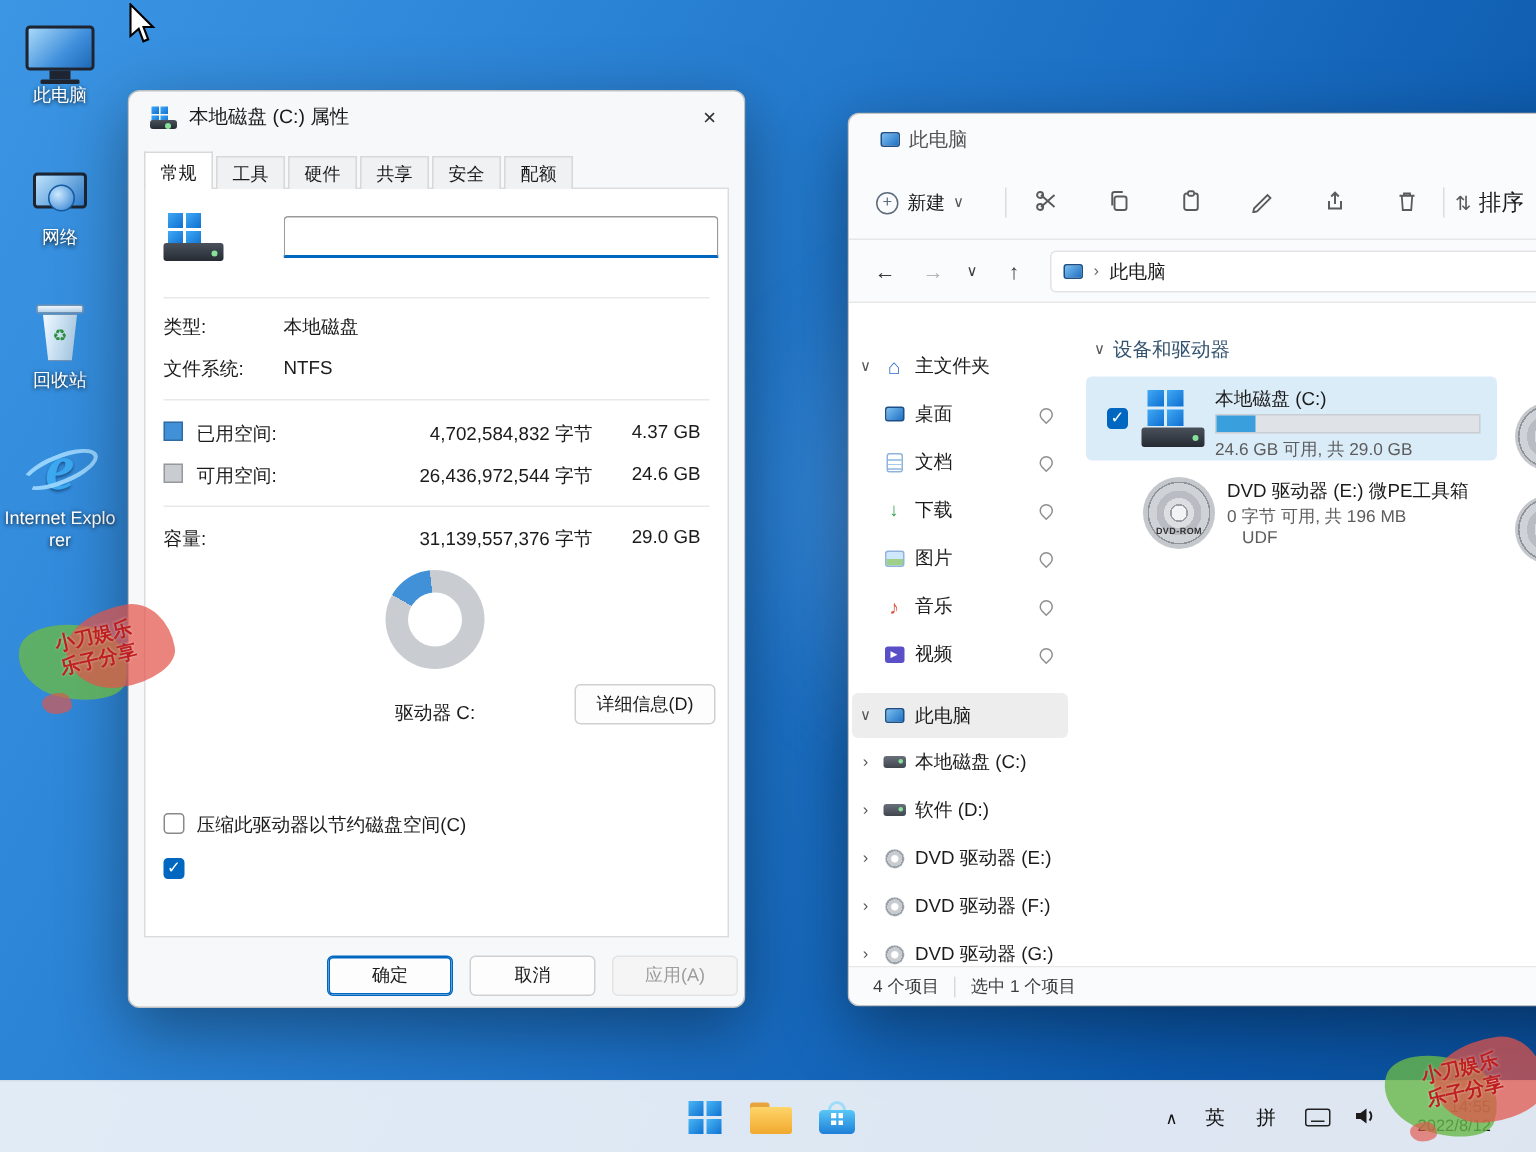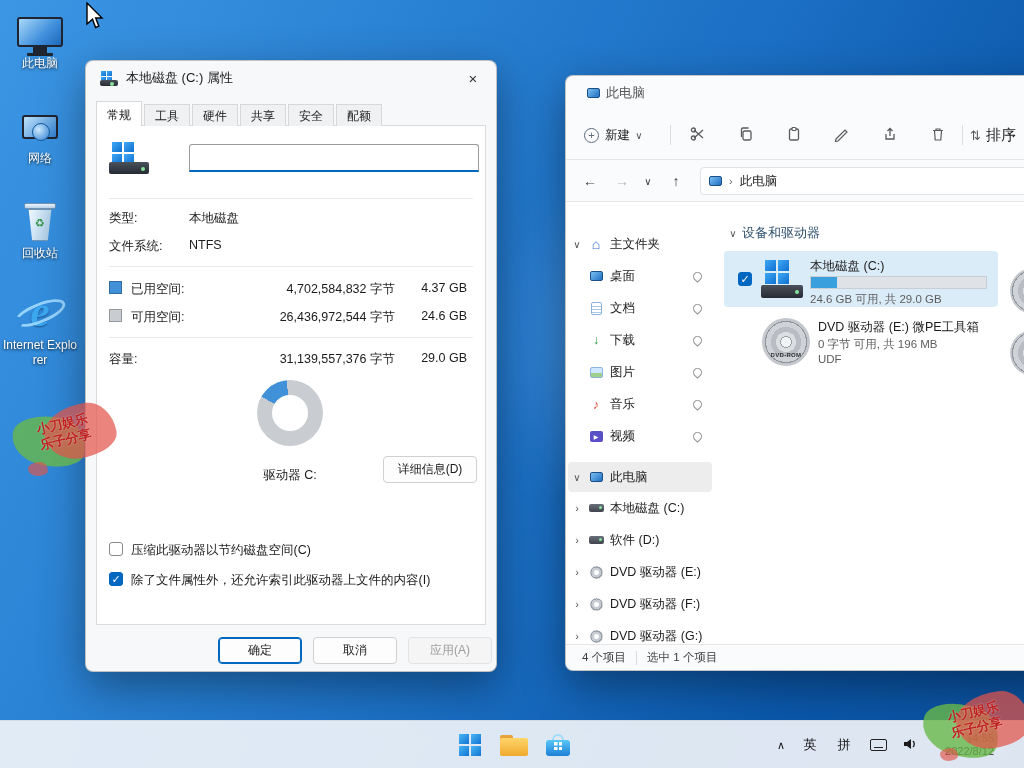--- a/index.html
+++ b/index.html
@@ -366,21 +366,21 @@
           </div>
         <div class="tile-sub" style="left:86px;top:41px">24.6 GB 可用, 共 29.0 GB</div>
       </div>
 
       <div class="tile" style="left:158px;top:111px;width:274px;height:60px">
         <div class="big-disc" style="position:absolute;left:38px;top:5px;width:48px;height:48px">
           <span class="disc-label">DVD-ROM</span>
         </div>
         <div class="tile-name" style="left:94px;top:6px">DVD 驱动器 (E:) 微PE工具箱</div>
         <div class="tile-sub" style="left:94px;top:24px">0 字节 可用, 共 196 MB</div>
-        <div class="tile-sub" style="left:94px;top:40px">UDF</div>
+        <div class="tile-sub" style="left:104px;top:40px">UDF</div>
       </div>
 
       <div class="big-disc" style="position:absolute;left:444px;top:66px;width:46px;height:46px"></div>
       <div class="big-disc" style="position:absolute;left:444px;top:128px;width:46px;height:46px"></div>
     </div>
 
     <div class="statusbar">
       <span style="margin-left:16px">4 个项目</span>
       <span class="st-div"></span>
       <span>选中 1 个项目</span>
@@ -451,21 +451,20 @@
 
       <div class="donut" style="left:160px;top:254px;background:conic-gradient(from 300deg,#4091d7 0 54deg,#c9cdd1 54deg 360deg)">
         <div class="donut-hole"></div>
       </div>
       <span class="flabel" style="left:120px;top:341px;width:146px;text-align:center">驱动器 C:</span>
       <button class="btn" style="left:286px;top:330px;width:94px">详细信息(D)</button>
 
       <span class="cb" style="left:12px;top:416px"></span>
       <span class="flabel" style="left:34px;top:416px">压缩此驱动器以节约磁盘空间(C)</span>
       <span class="cb checked" style="left:12px;top:446px">✓</span>
-      <span class="flabel" style="left:34px;top:446px">除了文件属性外，还允许索引此驱动器上文件的内容(I)</span>
     </div>
 
     <button class="btn default" style="left:132px;top:576px;width:84px">确定</button>
     <button class="btn" style="left:227px;top:576px;width:84px">取消</button>
     <button class="btn disabled" style="left:322px;top:576px;width:84px">应用(A)</button>
   </div>
 
   <div id="taskbar">
     <button class="tb-btn" style="left:450px">
       <span class="winlogo">

